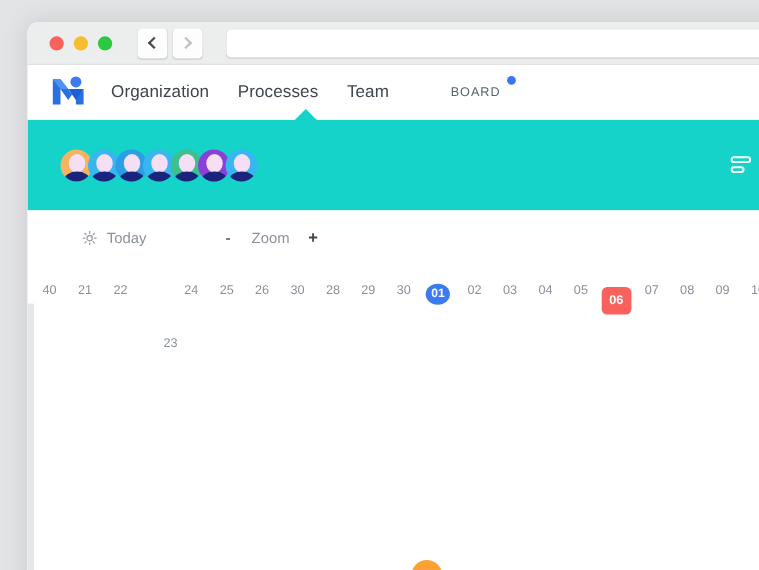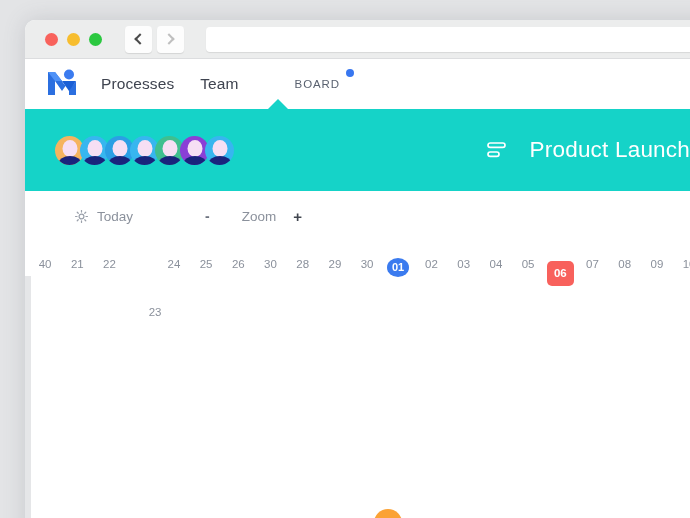--- a/index.html
+++ b/index.html
@@ -154,21 +154,21 @@
     background: #ffffff;
     display: flex;
     align-items: center;
     padding-left: 50px;
     gap: 0;
   }
   .tb-today { display: flex; align-items: center; gap: 9px; }
   #sun-icon { width: 13px; height: 13px; flex: none; }
   .tb-label { font-size: 13.5px; color: #8b919c; white-space: nowrap; }
   .tb-minus { font-size: 14px; color: #6d737f; margin-left: 72px; font-weight: bold; }
-  .tb-zoom  { font-size: 13.5px; color: #8b919c; margin-left: 32px; }
+  .tb-zoom  { font-size: 13.5px; color: #8b919c; margin-left: 19px; }
   .tb-plus  { font-size: 15px; color: #41464f; margin-left: 17px; font-weight: bold; }
 
   
   #timeline { position: relative; height: 299px; background: #ffffff; }
 
   #gutter {
     position: absolute;
     left: 0; top: 35px;
     width: 6px; height: 264px;
     background: #e5e6e8;
@@ -247,20 +247,21 @@
 
   <div id="appnav">
     <svg id="logo" viewBox="0 0 34 30">
       <circle cx="24" cy="5.5" r="5" fill="#3b7bef"></circle>
       <path d="M3 3 L3 26 L10 26 L10 12 L17 22 L24 12 L24 26 L31 26 L31 12
                C31 12 27 18 24 18 C20 18 17 12 17 12 L10 3 Z" fill="#2b6fe0"></path>
       <path d="M3 3 L10 3 L17 12 L10 12 Z" fill="#4f92f7"></path>
       <path d="M17 12 L24 12 L31 12 L24 22 Z" fill="#1a5fd6"></path>
     </svg>
 
+    <span class="navitem">Organization</span>
     <span class="navitem">Processes</span>
     <span class="navitem">Team</span>
 
     <span class="navitem board">
       <span>BOARD</span>
       <span class="bluedot"></span>
     </span>
 
     <div id="navcaret"></div>
   </div>
@@ -295,21 +296,20 @@
           <span class="head"></span>
           <span class="body"></span>
         </div>
       </div>
 
     <div id="projtitle">
       <svg id="gantt-icon" viewBox="0 0 26 18">
         <rect x="1" y="2" width="17" height="4.4" rx="2.2" fill="none" stroke="#ffffff" stroke-width="1.7"></rect>
         <rect x="1" y="11" width="11" height="4.4" rx="2.2" fill="none" stroke="#ffffff" stroke-width="1.7"></rect>
       </svg>
-      <span class="ptext">Product Launch</span>
     </div>
   </div>
 
   <div id="toolbar">
     <div class="tb-today">
       <svg id="sun-icon" viewBox="0 0 14 14">
         <circle cx="7" cy="7" r="2.6" fill="none" stroke="#9aa0aa" stroke-width="1.3"></circle>
         <g stroke="#9aa0aa" stroke-width="1.3" stroke-linecap="round">
           <line x1="7" y1="0.6" x2="7" y2="2.2"></line>
           <line x1="7" y1="11.8" x2="7" y2="13.4"></line>

